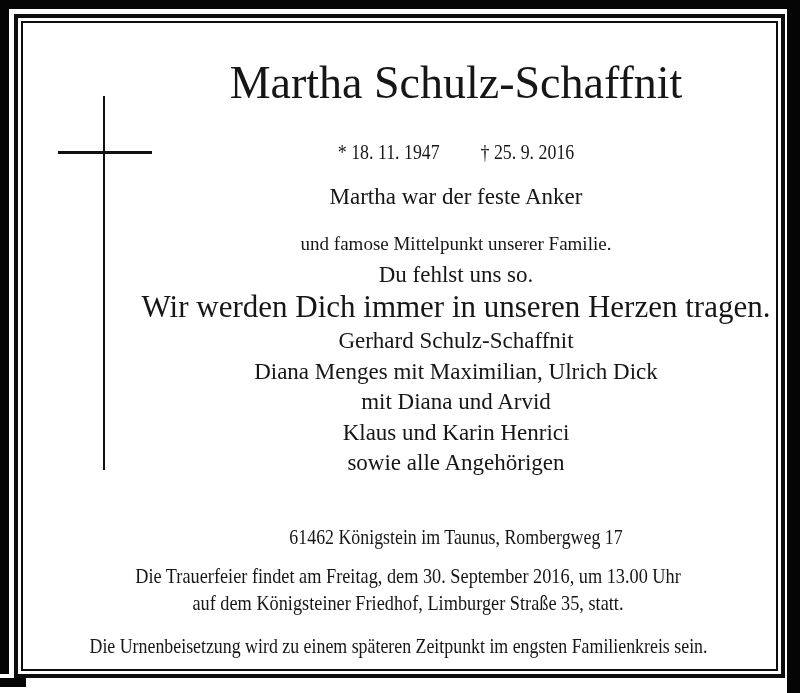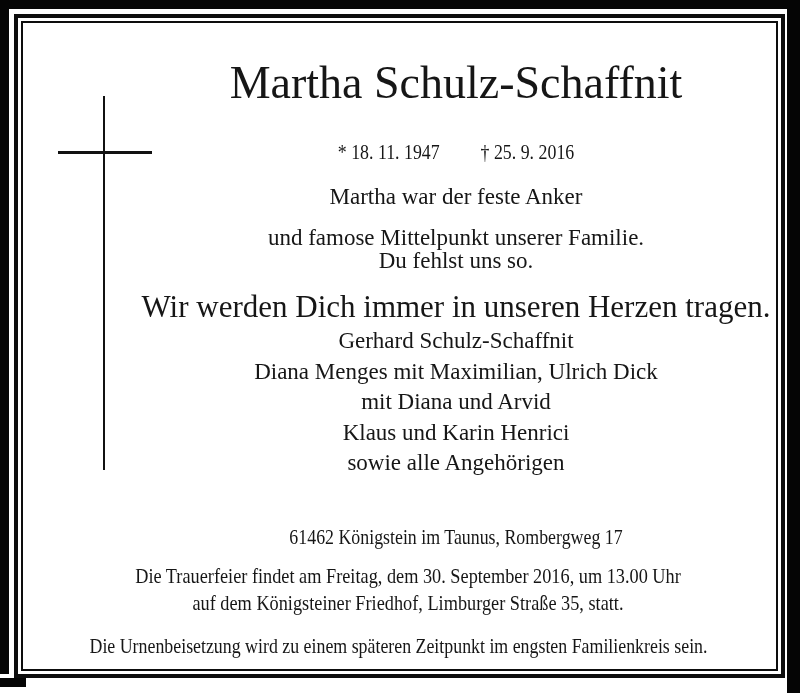--- a/index.html
+++ b/index.html
@@ -32,22 +32,22 @@
   
   .line{position:absolute;text-align:center;white-space:nowrap;}
   .col-upper{left:136px;width:640px;}
   .col-mid{left:50px;width:716px;}
   .col-full{left:23px;width:751px;}
   .title{top:56px;font-size:46px;line-height:54px;letter-spacing:0px;}
   .maiden{top:110px;font-size:21px;line-height:24px;}
   .dates{top:139px;font-size:21px;line-height:26px;transform:scaleX(0.85);transform-origin:center;}
   .dates .birth{margin-right:48px;}
   .msg1{top:182px;font-size:23px;line-height:30px;}
-  .msg2{top:223px;font-size:23px;line-height:30px;}
-  .msg3{top:246px;font-size:23px;line-height:30px;}
+  .msg2{top:229px;font-size:19px;line-height:30px;}
+  .msg3{top:260px;font-size:23px;line-height:30px;}
   .msg4{top:292px;font-size:31px;line-height:30px;}
   .mourners{top:326px;font-size:23px;line-height:30.5px;}
   .address{top:525px;font-size:21px;line-height:24px;transform:scaleX(0.85);transform-origin:center;}
   .funeral{top:563px;font-size:21.5px;line-height:27px;transform:scaleX(0.85);transform-origin:center;}
   .urn{top:633px;font-size:21.5px;line-height:26px;transform:scaleX(0.83);transform-origin:center;}
 </style>
 </head>
 <body>
 
 <div class="page">

